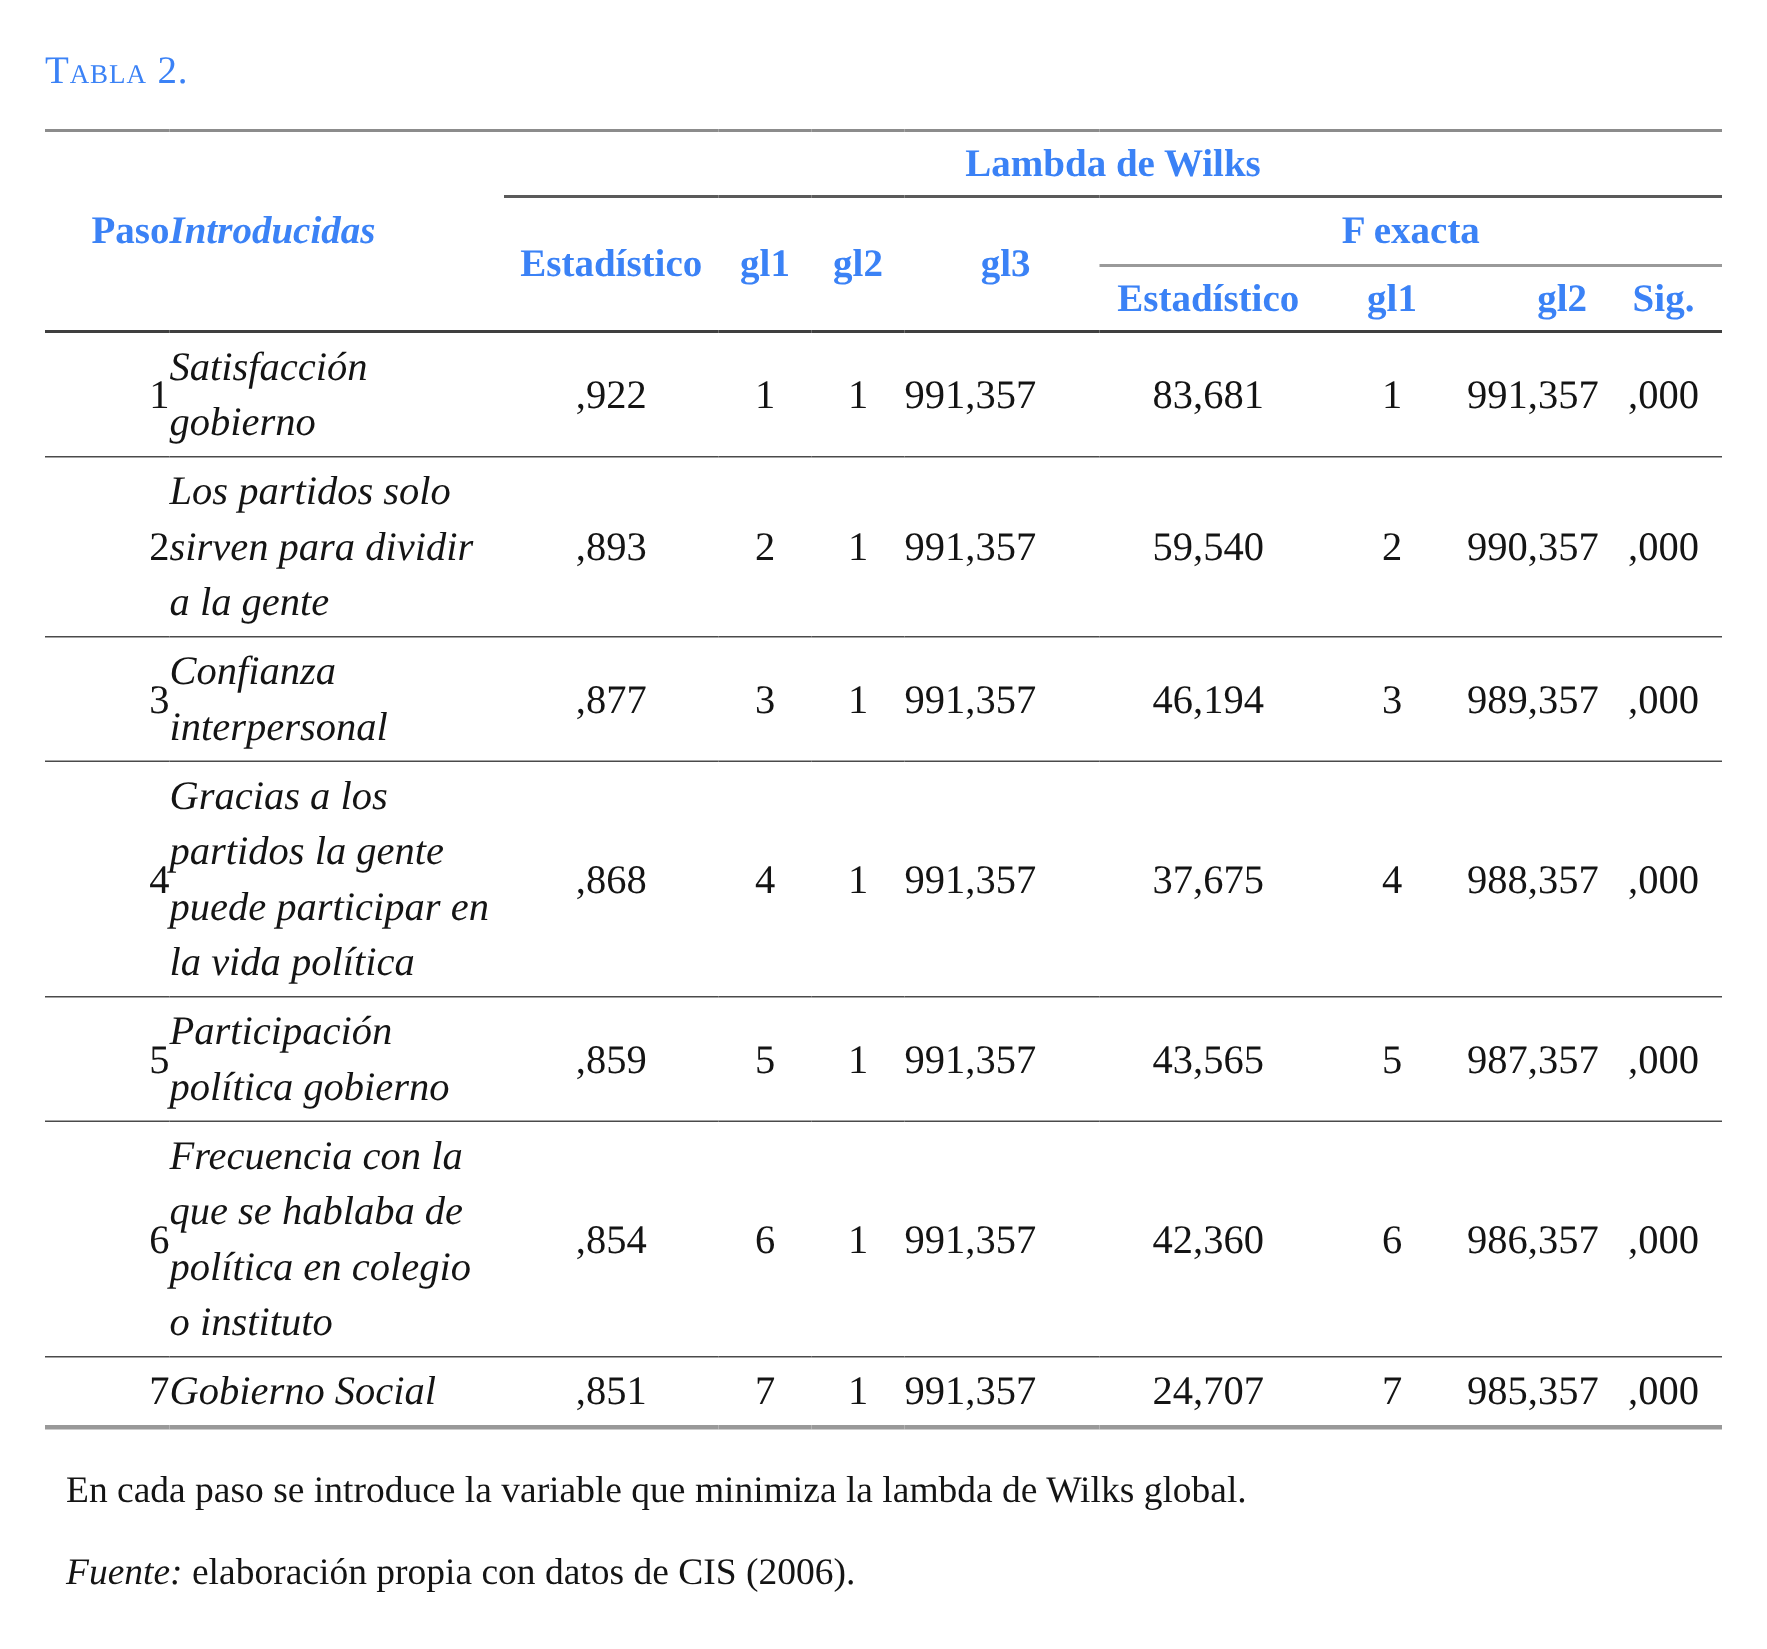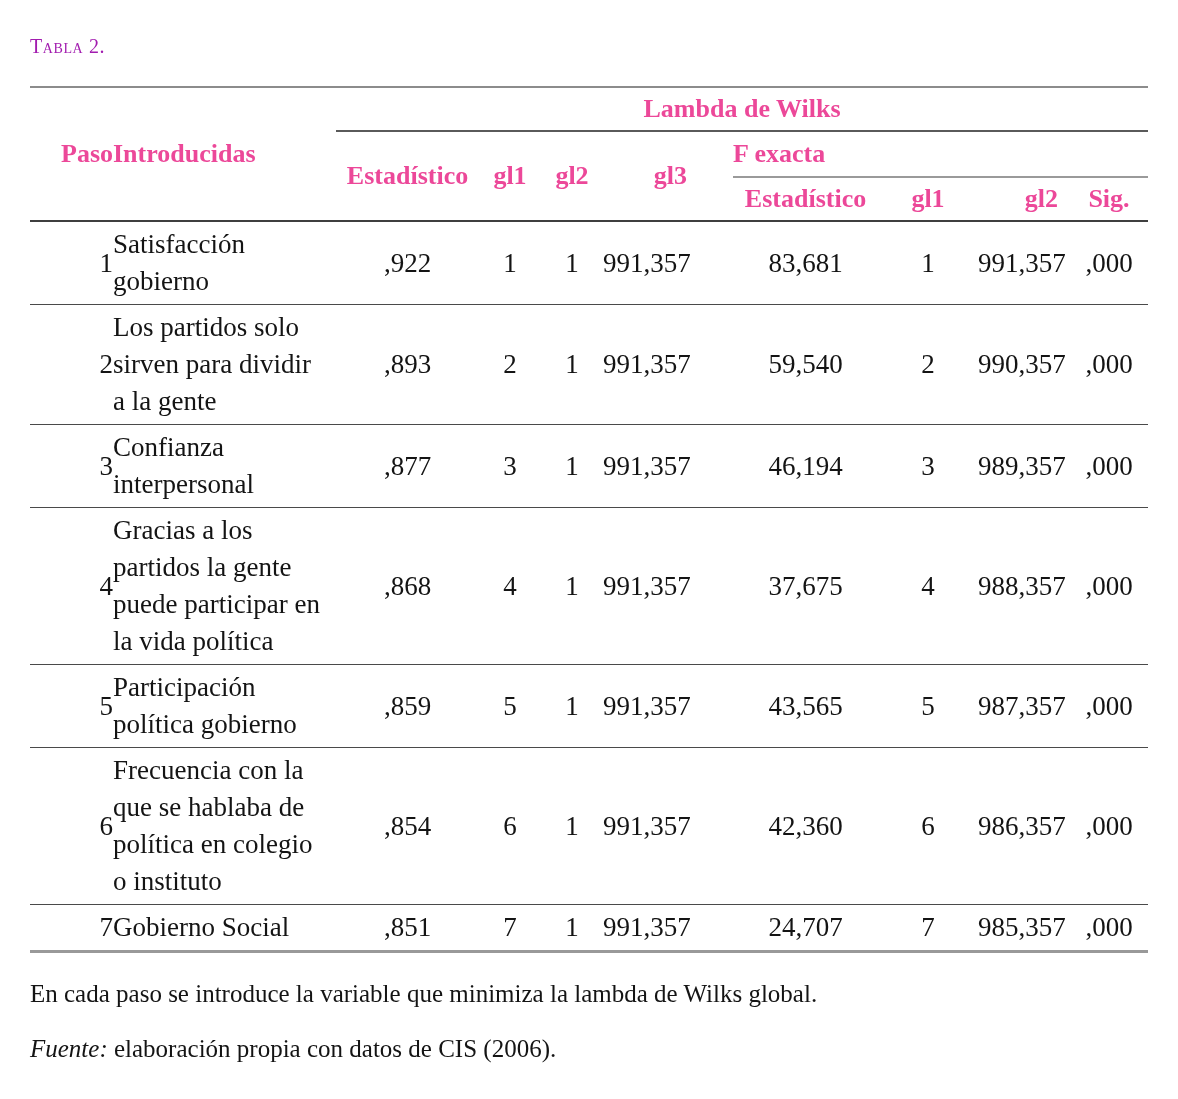--- a/index.html
+++ b/index.html
@@ -5,56 +5,56 @@
   html,body { margin:0; padding:0; }
   body {
     width:1178px; height:1099px; background:#ffffff;
     font-family:"Liberation Serif", serif; color:#111111;
     -webkit-font-smoothing:antialiased;
   }
   .page { padding:26px 30px 0 30px; }
 
   .doc-title, .doc-subtitle {
     font-variant:small-caps;
-    font-size:20px; line-height:41px;
-    letter-spacing:0.6px; color:#a21caf;
+    font-size:26px; line-height:41px;
+    letter-spacing:0.6px; color:#3b82f6;
   }
 
   table.stats {
     width:1118px; margin-top:19px;
     border-collapse:collapse; table-layout:fixed;
     border-top:2px solid #8c8c8c;
     border-bottom:3px solid #999999;
   }
   thead { border-bottom:2px solid #3f3f3f; }
   th, td { padding:0; font-weight:normal; }
-  thead th { font-weight:bold; font-size:26px; color:#ec4899; vertical-align:middle; }
+  thead th { font-weight:bold; font-size:26px; color:#3b82f6; vertical-align:middle; }
 
   th.group-lambda { border-bottom:2px solid #5a5a5a; height:42px; text-align:center; }
-  th.group-f      { border-bottom:2px solid #9a9a9a; height:44px; text-align:left; }
+  th.group-f      { border-bottom:2px solid #9a9a9a; height:44px; text-align:center; }
   tr.subhead th   { height:42px; }
 
   tbody tr { border-bottom:1px solid #4a4a4a; }
   tbody td {
     font-size:27px; line-height:37px; vertical-align:middle;
     padding-top:4px; padding-bottom:4px; color:#141414;
   }
 
   .c-paso  { text-align:right; padding-left:8px; }
-  .c-intro { text-align:left; padding-right:10px; }
+  .c-intro { text-align:left; padding-right:10px;font-style:italic; }
   .c-lest  { text-align:center; }
   .c-lgl1  { text-align:center; }
   .c-lgl2  { text-align:center; }
   .c-lgl3  { text-align:right; padding-right:46px; }
   .c-fest  { text-align:center; }
   .c-fgl1  { text-align:center; }
   .c-fgl2  { text-align:right; padding-right:22px; }
   .c-sig   { text-align:center; padding-right:10px;font-family:Liberation Serif, serif; }
 
-  .note  { font-size:25px; line-height:31px; color:#141414; }
+  .note  { font-size:25px; line-height:31px; color:#141414;margin-left:14px; }
   .note-method { margin-top:25px; }
   .note-source { margin-top:24px; }
   .src-label { font-style:italic; }
 </style>
 </head>
 <body>
 
 <div class="page">
 
   <div class="doc-title">Tabla 2.</div>

